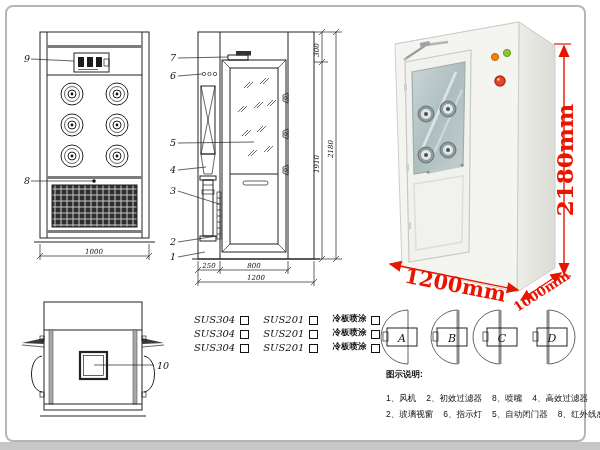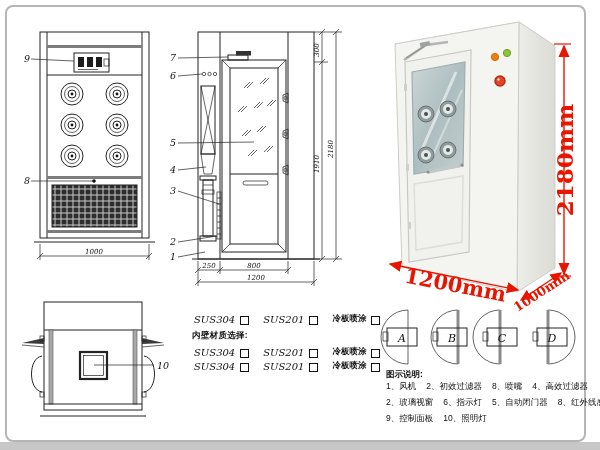--- a/index.html
+++ b/index.html
@@ -21,21 +21,21 @@
   .materials { left:192px; top:313px; width:185px; }
   .mat-title { font-size:8.5px; color:#111; font-weight:bold; margin:5px 0 4px 0; letter-spacing:.3px; }
   .mat-row { display:flex; align-items:center; margin:0 0 2px 2px; }
   .opt { display:flex; align-items:flex-end; margin-right:14px; }
   .opt:last-child { margin-right:8px; }
   .opt-label { font-family:"DejaVu Serif", serif; font-style:italic; font-size:10px; color:#111; margin-right:5px; white-space:nowrap; }
   .opt-label.cn { font-family:"Liberation Sans", sans-serif; font-style:normal; font-size:8.5px; font-weight:bold; }
   .cb { width:9px; height:9px; border:1.6px solid #111; background:#fff; display:inline-block; }
   
   .legend { left:386px; top:369px; width:205px; }
-  .legend-title { font-size:8.5px; font-weight:bold; color:#111; margin-bottom:0; }
+  .legend-title { font-size:8.5px; font-weight:bold; color:#111; margin-bottom:12px; }
   .legend-row { display:flex; margin-bottom:4px; }
   .legend-item { font-size:8.5px; color:#111; margin-right:10px; white-space:nowrap; }
   .cad { stroke:#232323; fill:none; stroke-width:1; }
   .cad-thin { stroke:#232323; fill:none; stroke-width:0.7; }
   .callout { font-family:"DejaVu Serif", serif; font-style:italic; font-size:9.5px; fill:#111; }
   .dimtxt { font-family:"DejaVu Serif", serif; font-style:italic; font-size:7px; fill:#111; }
 </style>
 </head>
 <body>
 
@@ -362,21 +362,20 @@
         </span>
       <span class="opt">
           <span class="opt-label">SUS201</span>
           <span class="cb"></span>
         </span>
       <span class="opt">
           <span class="opt-label cn">冷板喷涂</span>
           <span class="cb"></span>
         </span>
     </div>
-    <div class="mat-title">内壁材质选择:</div>
     <div class="mat-row">
       <span class="opt">
           <span class="opt-label">SUS304</span>
           <span class="cb"></span>
         </span>
       <span class="opt">
           <span class="opt-label">SUS201</span>
           <span class="cb"></span>
         </span>
       <span class="opt">
@@ -442,20 +441,16 @@
       <span class="legend-item">2、初效过滤器</span>
       <span class="legend-item">8、喷嘴</span>
       <span class="legend-item">4、高效过滤器</span>
     </div>
     <div class="legend-row">
       <span class="legend-item">2、玻璃视窗</span>
       <span class="legend-item">6、指示灯</span>
       <span class="legend-item">5、自动闭门器</span>
       <span class="legend-item">8、红外线感应器</span>
     </div>
-    <div class="legend-row">
-      <span class="legend-item">9、控制面板</span>
-      <span class="legend-item">10、照明灯</span>
-    </div>
   </div>
 
   <div class="bottom-strip"></div>
 </div>
 
 </body></html>

